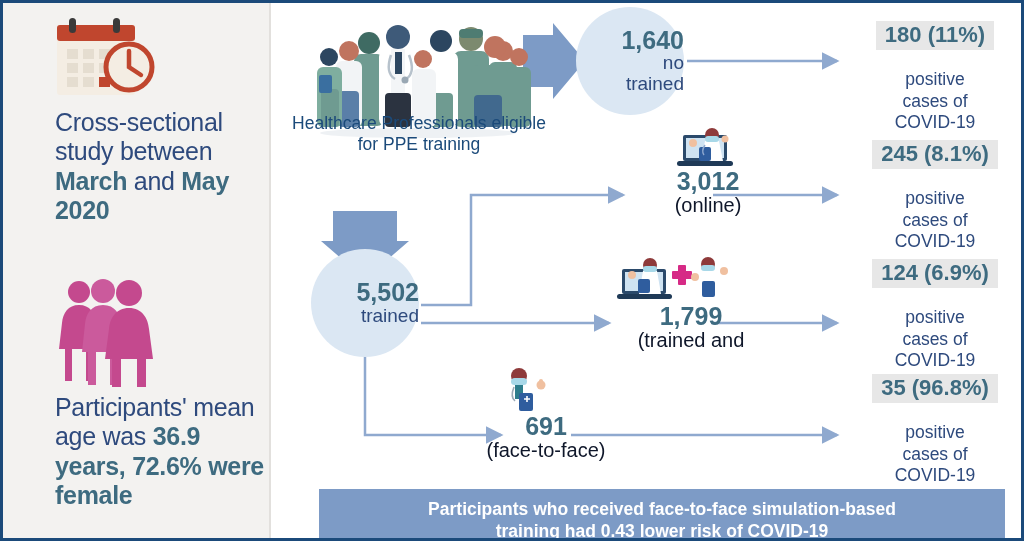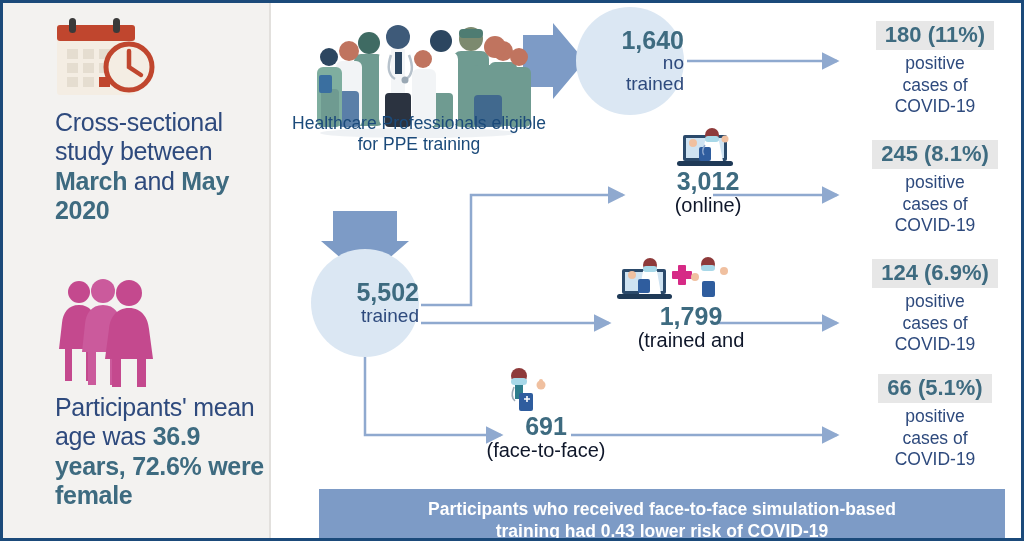--- a/index.html
+++ b/index.html
@@ -131,21 +131,21 @@
     display:inline-block;
     background:#e7e7e7;
     color:#3e6b80;
     font-size:22px;
     font-weight:700;
     padding:2px 9px 3px 9px;
     line-height:1.1;
     white-space:nowrap;
   }
   .outcome .outcome-sub{
-    margin-top:3px;
+    margin-top:19px;
     font-size:17.5px;
     font-weight:400;
     line-height:1.22;
     color:#2e4a7d;
   }
   #outcome-1{ left:577px; top:18px; }
   #outcome-2{ left:577px; top:137px; }
   #outcome-3{ left:577px; top:256px; }
   #outcome-4{ left:577px; top:371px; }
 
@@ -387,21 +387,21 @@
     <div class="outcome" id="outcome-3">
       <div class="outcome-head">124 (6.9%)</div>
       <div class="outcome-sub">
         <div>positive</div>
         <div>cases of</div>
         <div>COVID-19</div>
       </div>
     </div>
 
     <div class="outcome" id="outcome-4">
-      <div class="outcome-head">66 (5.1%)</div>
+      <div class="outcome-head">35 (96.8%)</div>
       <div class="outcome-sub">
         <div>positive</div>
         <div>cases of</div>
         <div>COVID-19</div>
       </div>
     </div>
   </div>
 
   <div id="bottom-banner">
     <div>

